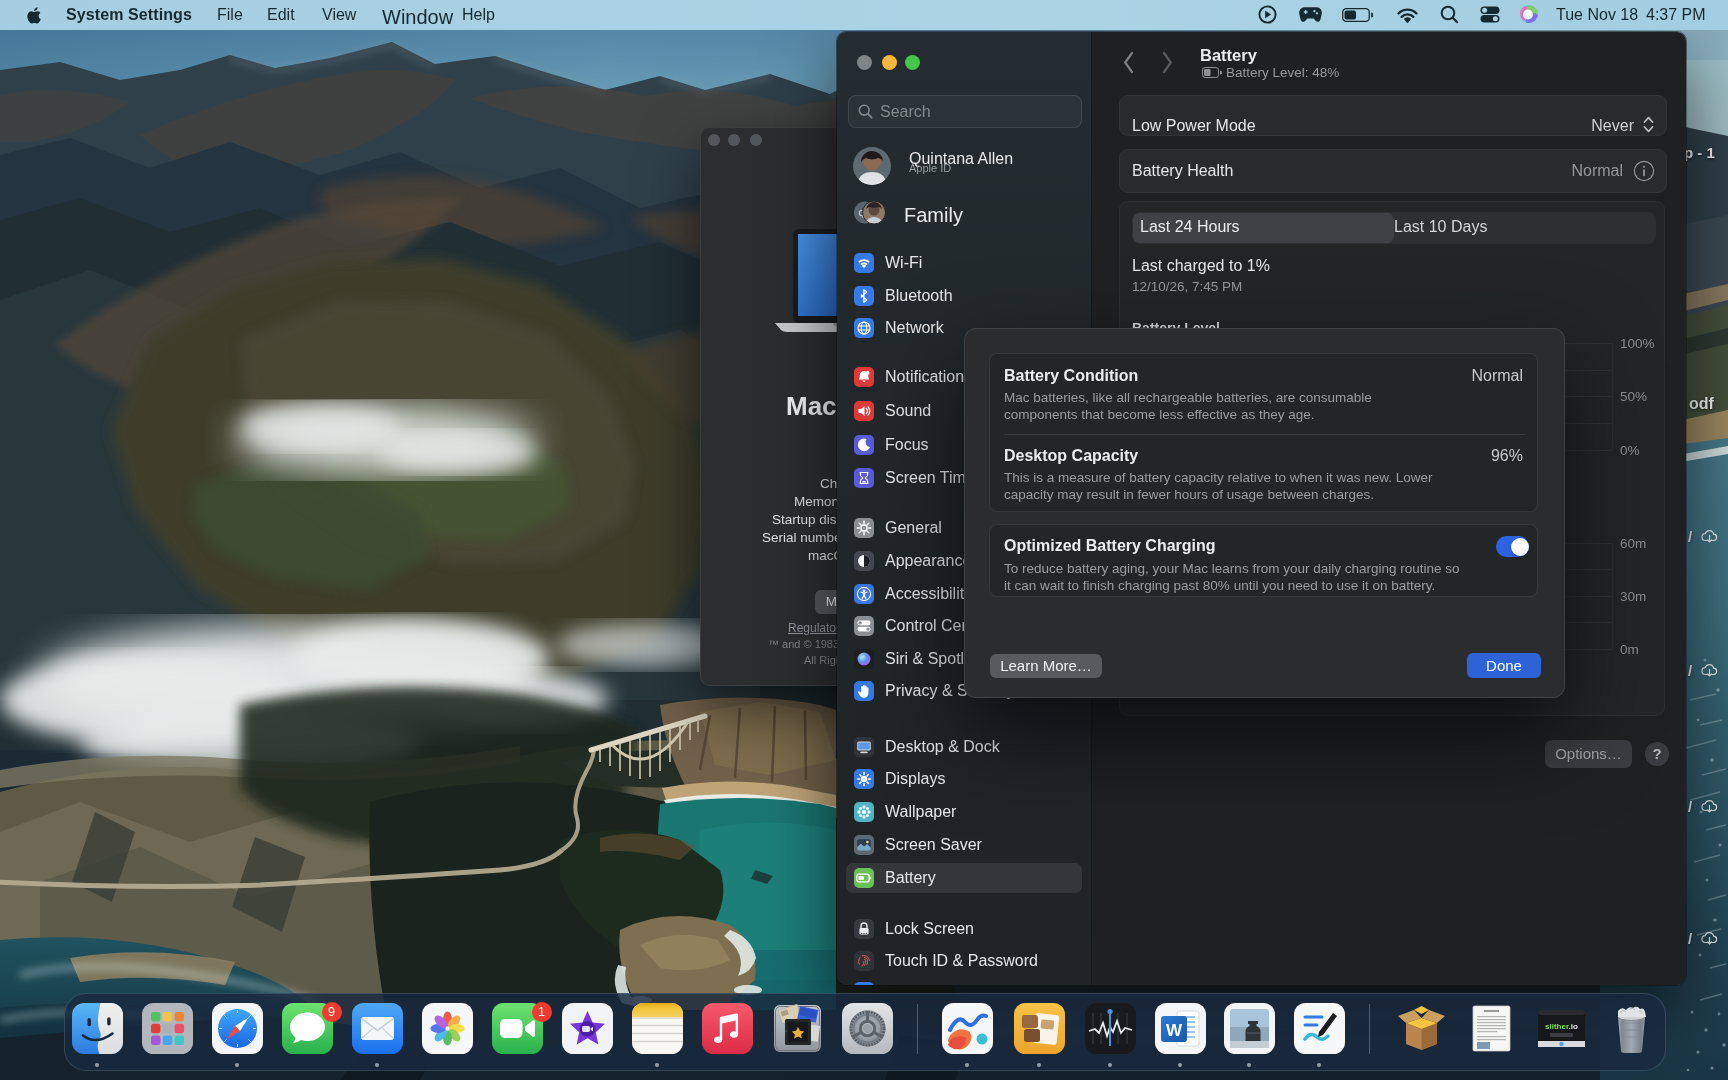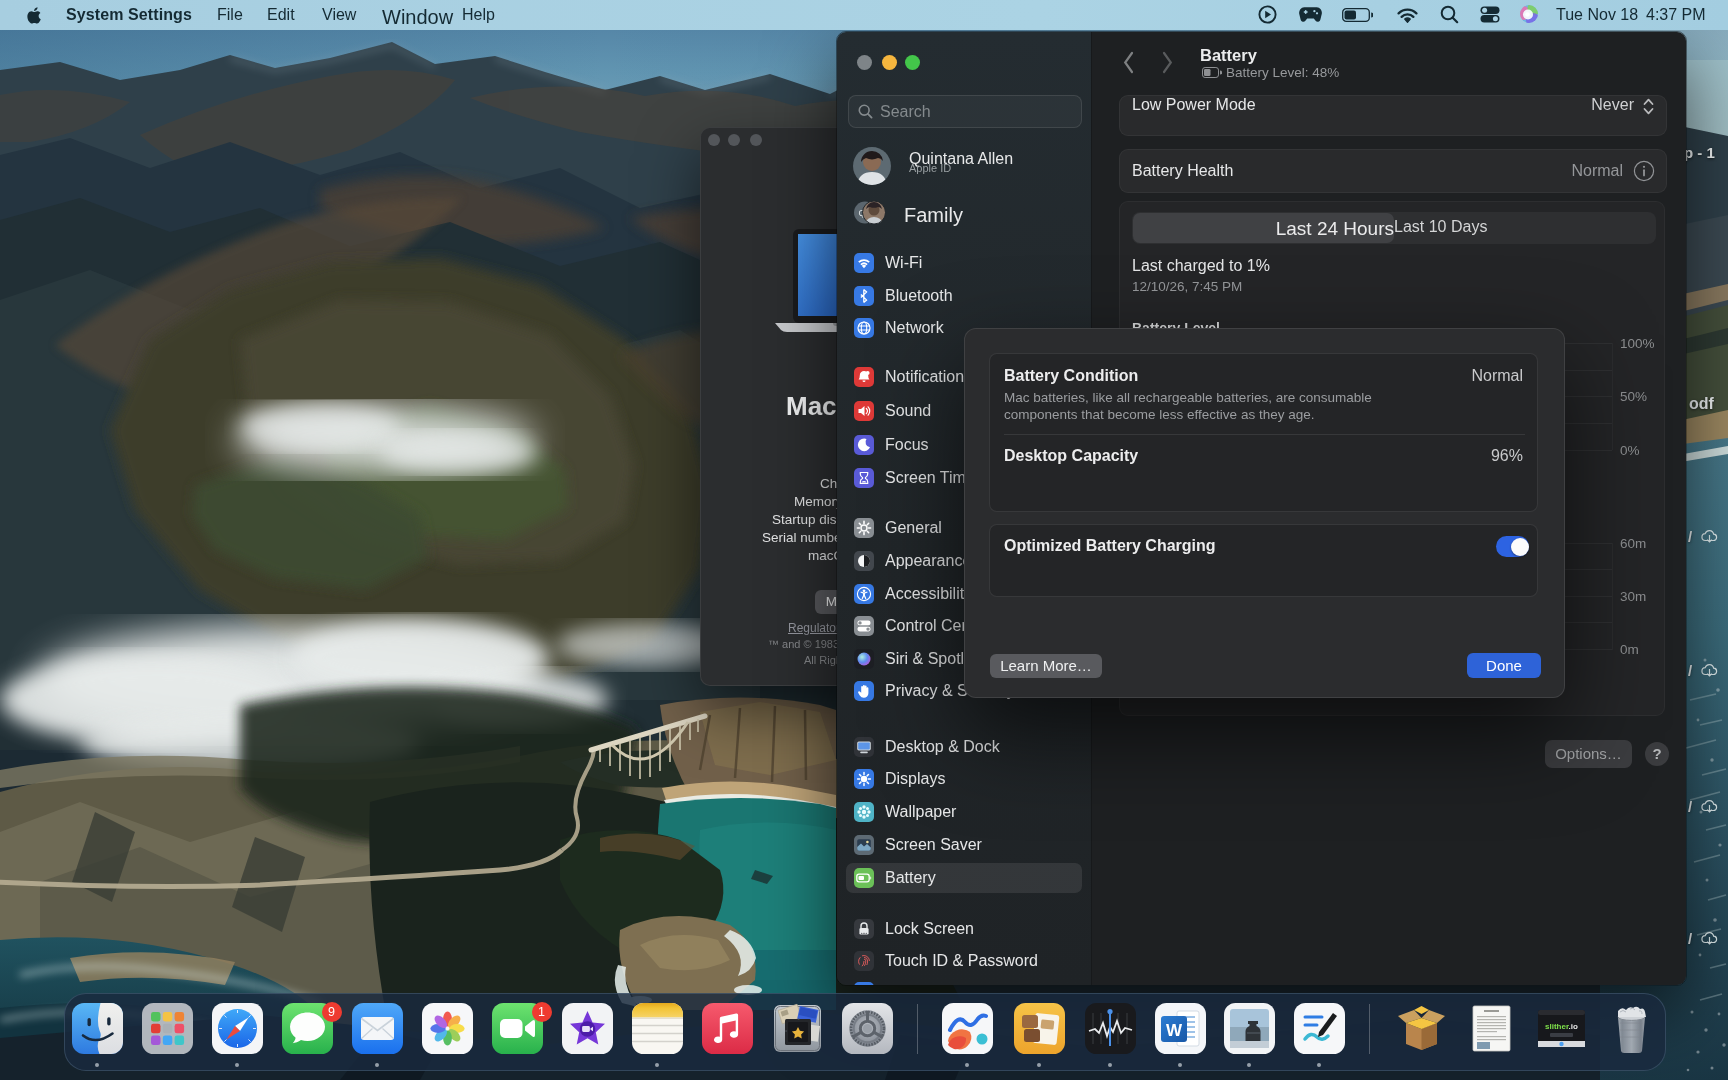--- a/index.html
+++ b/index.html
@@ -459,42 +459,42 @@
           <path d="M2,2 L8.8,11.5 L2,21" stroke="#595b5d" stroke-width="2.2" fill="none" stroke-linecap="round"></path>
         </svg>
     <div class="abs" style="left:108px;top:14px;font-size:16.5px;font-weight:700;color:#ebeced">Battery</div>
     <svg class="abs" style="left:110px;top:35px" width="20" height="11" viewBox="0 0 20 11">
           <rect x="0.5" y="0.5" width="16" height="10" rx="2.6" fill="none" stroke="#8e9093" stroke-width="1"></rect>
           <rect x="2" y="2" width="6.5" height="7" rx="1.3" fill="#8e9093"></rect>
           <path d="M18,3.4 a1.9,1.9 0 0 1 0,4.2 Z" fill="#8e9093"></path>
         </svg>
     <div class="abs" style="left:134px;top:33px;font-size:13.5px;color:#97999c">Battery Level: 48%</div>
 
-    <div class="abs" style="left:27px;top:63px;width:548px;height:41px;background:#292a2c;border:1px solid rgba(255,255,255,0.05);border-radius:9px;display:flex;align-items:flex-start">
+    <div class="abs" style="left:27px;top:63px;width:548px;height:41px;background:#292a2c;border:1px solid rgba(255,255,255,0.05);border-radius:9px;display:flex;align-items:flex-end">
       <div style="margin-left:12px;font-size:16px;color:#e6e7e8">Low Power Mode</div>
       <div style="margin-left:auto;font-size:16px;color:#cfd0d2">Never</div>
       <svg style="margin:0 10px 0 7px" width="15" height="21" viewBox="0 0 15 21">
             <path d="M3.5,8 L7.5,3.6 L11.5,8" stroke="#b9babc" stroke-width="1.8" fill="none" stroke-linecap="round" stroke-linejoin="round"></path>
             <path d="M3.5,13 L7.5,17.4 L11.5,13" stroke="#b9babc" stroke-width="1.8" fill="none" stroke-linecap="round" stroke-linejoin="round"></path>
           </svg>
     </div>
     <div class="abs" style="left:27px;top:117px;width:548px;height:44px;background:#292a2c;border:1px solid rgba(255,255,255,0.05);border-radius:9px;display:flex;align-items:center">
       <div style="margin-left:12px;font-size:16px;color:#e6e7e8">Battery Health</div>
       <div style="margin-left:auto;font-size:16px;color:#95979a">Normal</div>
       <svg style="margin:0 11px 0 10px" width="22" height="22" viewBox="0 0 22 22">
             <circle cx="11" cy="11" r="9.6" fill="none" stroke="#919396" stroke-width="1.2"></circle>
             <circle cx="11" cy="6.8" r="1.1" fill="#919396"></circle>
             <rect x="10.1" y="9.3" width="1.8" height="7" rx="0.9" fill="#919396"></rect>
           </svg>
     </div>
 
     <div class="abs" style="left:27px;top:169px;width:546px;height:515px;background:#242527;border:1px solid rgba(255,255,255,0.045);border-radius:9px">
       <div class="abs" style="left:12px;top:10px;width:524px;height:32px;background:#2e2f31;border-radius:8px">
         <div class="abs" style="left:1px;top:1px;width:261px;height:30px;background:#404144;border-radius:7px"></div>
-        <div class="abs" style="left:0;top:6px;width:262px;text-align:right;font-size:19px;color:#ebebec">Last 24 Hours</div>
+        <div class="abs" style="left:8px;top:6px;width:262px;text-align:left;font-size:16px;color:#ebebec">Last 24 Hours</div>
         <div class="abs" style="left:262px;top:6px;width:262px;text-align:left;font-size:16px;color:#d4d5d6">Last 10 Days</div>
       </div>
       <div class="abs" style="left:12px;top:55px;font-size:16px;color:#e4e5e6">Last charged to 1%</div>
       <div class="abs" style="left:12px;top:77px;font-size:13.5px;color:#95979a">12/10/26, 7:45 PM</div>
       <div class="abs" style="left:12px;top:118px;font-size:14px;font-weight:700;color:#d8d9da">Battery Level</div>
       <svg class="abs" style="left:0;top:0" width="546" height="515" viewBox="0 0 546 515">
         <g stroke="#2f3032" stroke-width="1">
           <path d="M12,141.5 H492 M12,168.5 H492 M12,194.5 H492 M12,221.5 H492 M12,248.5 H492"></path>
           <path d="M12,341.5 H492 M12,367.5 H492 M12,394.5 H492 M12,420.5 H492 M12,447.5 H492"></path>
         </g>
@@ -519,26 +519,28 @@
 </div>
 
 <div class="abs" id="dialog" style="left:964px;top:328px;width:601px;height:370px;background:#2b2c2e;border-radius:12px;box-shadow:0 35px 90px rgba(0,0,0,0.65);border:1px solid rgba(255,255,255,0.1)">
   <div class="abs" style="left:24px;top:24px;width:549px;height:159px;background:#242527;border:1px solid rgba(255,255,255,0.09);border-radius:8px">
     <div class="abs" style="left:14px;top:13px;font-size:16px;font-weight:700;color:#ededee">Battery Condition</div>
     <div class="abs" style="right:14px;top:13px;font-size:16px;color:#c9cacc">Normal</div>
     <div class="abs" style="left:14px;top:36px;font-size:13.5px;line-height:16.5px;color:#9b9da0;width:480px">Mac batteries, like all rechargeable batteries, are consumable<br>components that become less effective as they age.</div>
     <div class="abs" style="left:14px;top:80px;width:521px;height:1px;background:rgba(255,255,255,0.09)"></div>
     <div class="abs" style="left:14px;top:93px;font-size:16px;font-weight:700;color:#ededee">Desktop Capacity</div>
     <div class="abs" style="right:14px;top:93px;font-size:16px;color:#c9cacc">96%</div>
+    <div class="abs" style="left:14px;top:116px;font-size:13.5px;line-height:16.5px;color:#9b9da0;width:480px">This is a measure of battery capacity relative to when it was new. Lower<br>capacity may result in fewer hours of usage between charges.</div>
   </div>
   <div class="abs" style="left:24px;top:195px;width:549px;height:73px;background:#242527;border:1px solid rgba(255,255,255,0.09);border-radius:8px">
     <div class="abs" style="left:14px;top:12px;font-size:16px;font-weight:700;color:#ededee">Optimized Battery Charging</div>
     <div class="abs" style="left:506px;top:11px;width:33px;height:21px;border-radius:11px;background:#2d63e2">
       <div class="abs" style="left:15px;top:1.5px;width:18px;height:18px;border-radius:50%;background:#fbfbfb;box-shadow:0 1px 2px rgba(0,0,0,0.4)"></div>
     </div>
+    <div class="abs" style="left:14px;top:36px;font-size:13.5px;line-height:16.5px;color:#9b9da0;width:510px">To reduce battery aging, your Mac learns from your daily charging routine so<br>it can wait to finish charging past 80% until you need to use it on battery.</div>
   </div>
   <div class="abs" style="left:25px;top:325px;width:112px;height:24px;background:#595a5e;border-radius:6px;text-align:center;line-height:24px;font-size:15px;color:#eff0f1">Learn More…</div>
   <div class="abs" style="left:502px;top:324px;width:74px;height:25px;background:#2e63d8;border-radius:6px;text-align:center;line-height:25px;font-size:15px;color:#ffffff">Done</div>
 </div>
 
 <div class="abs" id="menubar" style="left:0;top:0;width:1728px;height:30px;background:linear-gradient(90deg,#a7cee0,#abd3e4 60%,#a3cde0);color:#142a33">
   <svg class="abs" style="left:26px;top:7px" width="15" height="17" viewBox="0 0 15 17" fill="#142a33">
     <path d="M12.6,9.1c0-2.1,1.7-3.1,1.8-3.2c-1-1.4-2.5-1.6-3-1.6c-1.3-0.1-2.5,0.8-3.1,0.8C7.6,5.1,6.6,4.3,5.5,4.3 c-1.4,0-2.7,0.8-3.4,2.1C0.6,8.9,1.7,12.6,3.1,14.6c0.7,1,1.5,2.1,2.6,2c1-0.1,1.4-0.7,2.7-0.7c1.2,0,1.6,0.7,2.7,0.6 c1.1,0,1.8-1,2.5-2c0.8-1.1,1.1-2.2,1.1-2.3C14.7,12.2,12.6,11.4,12.6,9.1z"></path>
     <path d="M10.6,2.8c0.6-0.7,1-1.6,0.9-2.6C10.6,0.3,9.6,0.8,9,1.5C8.5,2.1,8,3.1,8.1,4C9.1,4.1,10,3.5,10.6,2.8z"></path>
   </svg>

